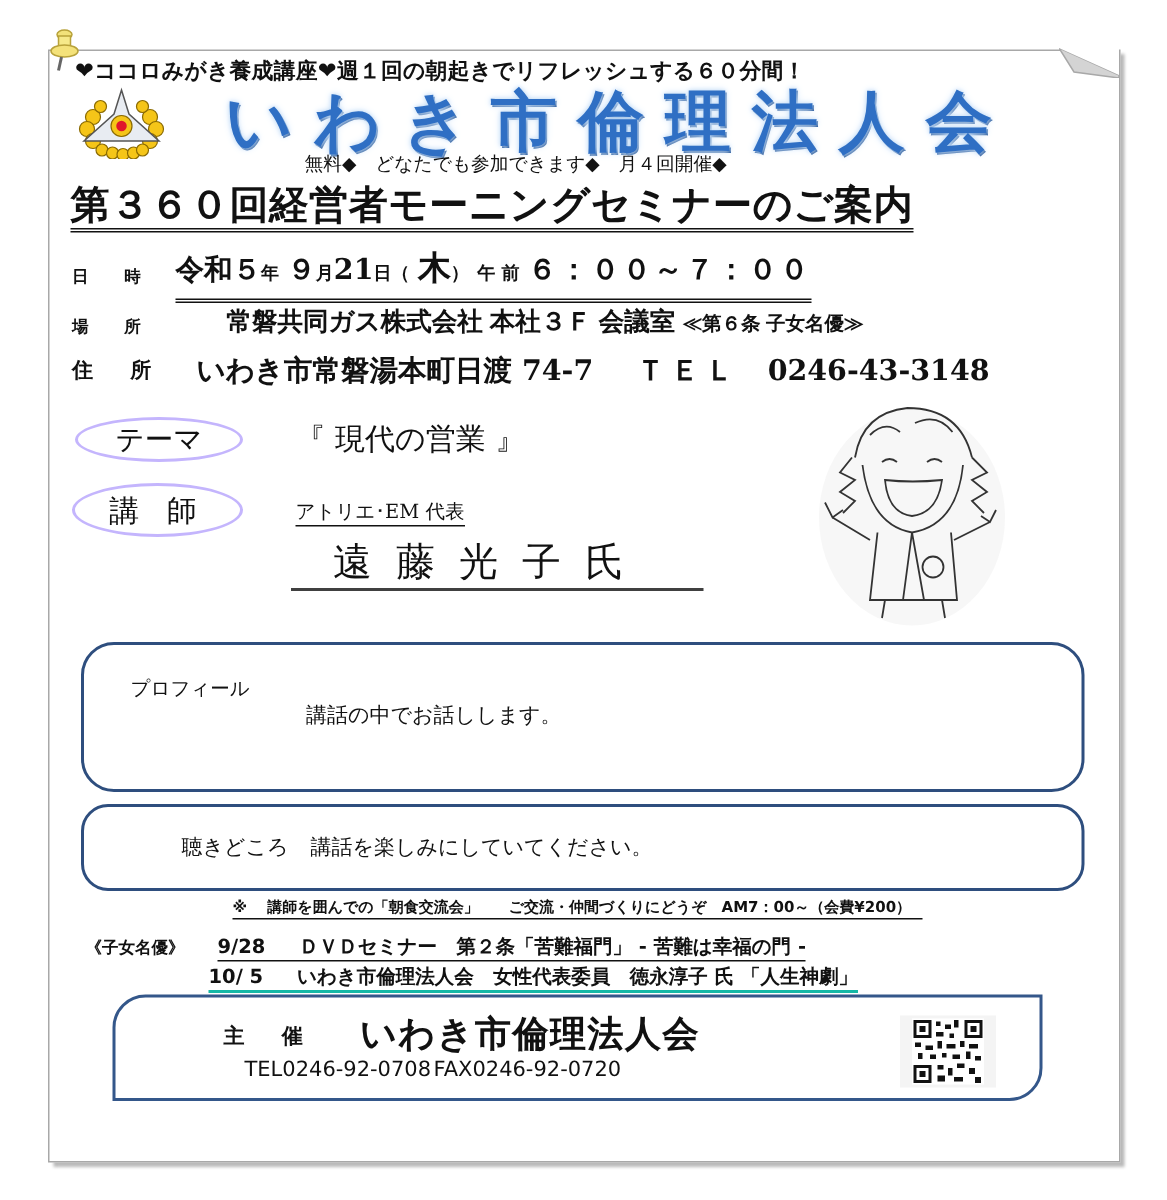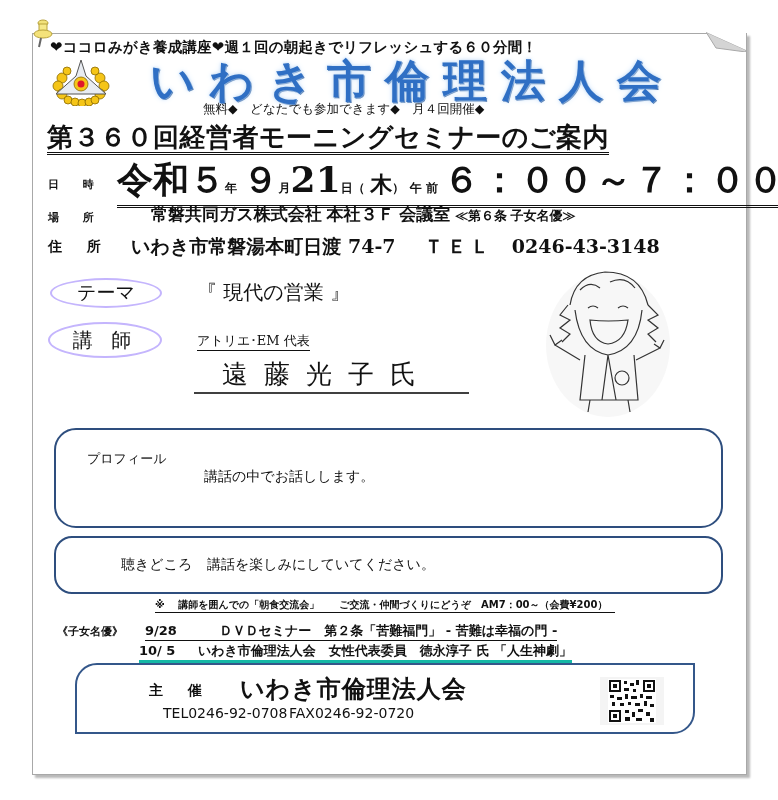--- a/index.html
+++ b/index.html
@@ -14,21 +14,21 @@
   .heart { color:#111; font-size:15px; }
   .logo { left:48px; top:58px; width:66px; height:48px; }
   .title { left:150px; top:52px; font-size:44px; font-weight:bold; letter-spacing:14px; white-space:nowrap;
            color:#2f6fc4; text-shadow:0 0 3px #bcd8f5, 0 0 6px #d8e9fb, 1px 1px 0 #1d4f93; }
   .subtitle { left:203px; top:101px; font-size:12.5px; white-space:nowrap; font-family:"DejaVu Serif", serif; }
   .heading { left:47px; top:122px; font-size:26px; font-weight:bold; white-space:nowrap; letter-spacing:0.5px;
              border-bottom:3px double #111; line-height:30px; padding-bottom:0px; }
   .lbl { font-size:11px; font-weight:bold; white-space:nowrap; letter-spacing:10px; }
   .row-date { left:117px; top:162px; white-space:nowrap; font-family:"DejaVu Serif", serif; font-weight:bold;
               border-bottom:3px double #111; line-height:34px; }
-  .big { font-size:36px; }
+  .big { font-size:19px; }
   .small { font-size:12px; font-weight:bold; }
   .row-place { left:151px; top:203px; font-size:17px; font-weight:bold; white-space:nowrap; font-family:Liberation Sans, sans-serif; }
   .row-place .tag { font-size:13px; }
   .row-addr { left:131px; top:234px; font-size:19px; font-weight:bold; white-space:nowrap; font-family:"DejaVu Serif", serif; }
   .ellipse { border:2px solid #c4b5fd; border-radius:50%; display:flex; align-items:center; justify-content:center;
              font-family:"DejaVu Serif", serif; white-space:nowrap; }
   .theme-text { left:197px; top:279px; font-size:20px; white-space:nowrap; font-family:"DejaVu Serif", serif; }
   .lec-org { left:197px; top:332px; font-size:13px; white-space:nowrap; font-family:"DejaVu Serif", serif;
              border-bottom:1px solid #111; }
   .lec-name { left:194px; top:357px; width:275px; font-size:26px; white-space:nowrap; font-family:"DejaVu Serif", serif;
@@ -36,21 +36,21 @@
   .illust { left:530px; top:260px; width:150px; height:160px; }
   .box { border:2.5px solid #2e4e7e; border-radius:22px; box-sizing:border-box; }
   .profile-label { left:87px; top:450px; font-size:13px; font-family:"DejaVu Serif", serif; white-space:nowrap; }
   .profile-text { left:204px; top:468px; font-size:14px; font-family:"DejaVu Serif", serif; white-space:nowrap; }
   .listen-label { left:87px; top:556px; font-size:14px; font-family:"DejaVu Serif", serif; white-space:nowrap;margin-left:34px; }
   .listen-text { left:207px; top:556px; font-size:14px; font-family:"DejaVu Serif", serif; white-space:nowrap; }
   .note { left:155px; top:598px; font-size:10px; font-weight:bold; white-space:nowrap; border-bottom:1px solid #111;
           padding-right:8px; }
   .sched-label { left:57px; top:624px; font-size:11px; font-weight:bold; white-space:nowrap; }
   .sched1 { left:145px; top:622px; font-size:13px; font-weight:bold; white-space:nowrap; border-bottom:1px solid #111; }
-  .sched2 { left:139px; top:642px; font-size:13px; font-weight:bold; white-space:nowrap; border-bottom:4px solid #14b8a6; }
+  .sched2 { left:139px; top:642px; font-size:13px; font-weight:bold; white-space:nowrap; border-bottom:2px solid #14b8a6; }
   .footer { left:75px; top:663px; width:620px; height:71px; border:2.5px solid #34578a; box-sizing:border-box;
             border-radius:22px 0 22px 0; }
   .host-lbl { left:149px; top:682px; font-size:14px; font-weight:bold; white-space:nowrap; letter-spacing:10px; }
   .host-name { left:240px; top:673px; font-size:24px; font-weight:bold; white-space:nowrap; letter-spacing:1px; }
   .tel { left:163px; top:705px; font-size:14px; white-space:nowrap; }
   .fax { left:289px; top:705px; font-size:14px; white-space:nowrap; }
   .qr { left:600px; top:677px; width:64px; height:48px; background:#f4f4f4; }
 </style>
 </head>
 <body>
@@ -153,21 +153,21 @@
 
 <div class="abs box" style="left:54px; top:536px; width:669px; height:58px; border-radius:18px;"></div>
 <div class="abs listen-label">聴きどころ</div>
 <div class="abs listen-text">講話を楽しみにしていてください。</div>
 
 <div class="abs note">※　 講師を囲んでの「朝食交流会」　　ご交流・仲間づくりにどうぞ　AM7：00～（会費¥200）</div>
 
 <div class="abs sched-label">《子女名優》</div>
 <div class="abs sched1">
   <span>9/28</span>
-  <span style="margin-left:38px;text-align:center;">ＤＶＤセミナー　第２条「苦難福門」 - 苦難は幸福の門 -</span>
+  <span style="margin-left:18px;text-align:center;">ＤＶＤセミナー　第２条「苦難福門」 - 苦難は幸福の門 -</span>
 </div>
 <div class="abs sched2">
   <span>10/ 5</span>
   <span style="margin-left:18px;">いわき市倫理法人会　女性代表委員　徳永淳子 氏 「人生神劇」</span>
 </div>
 
 <div class="abs footer"></div>
 <div class="abs host-lbl">主 催</div>
 <div class="abs host-name">いわき市倫理法人会</div>
 <div class="abs tel">TEL0246-92-0708</div>

